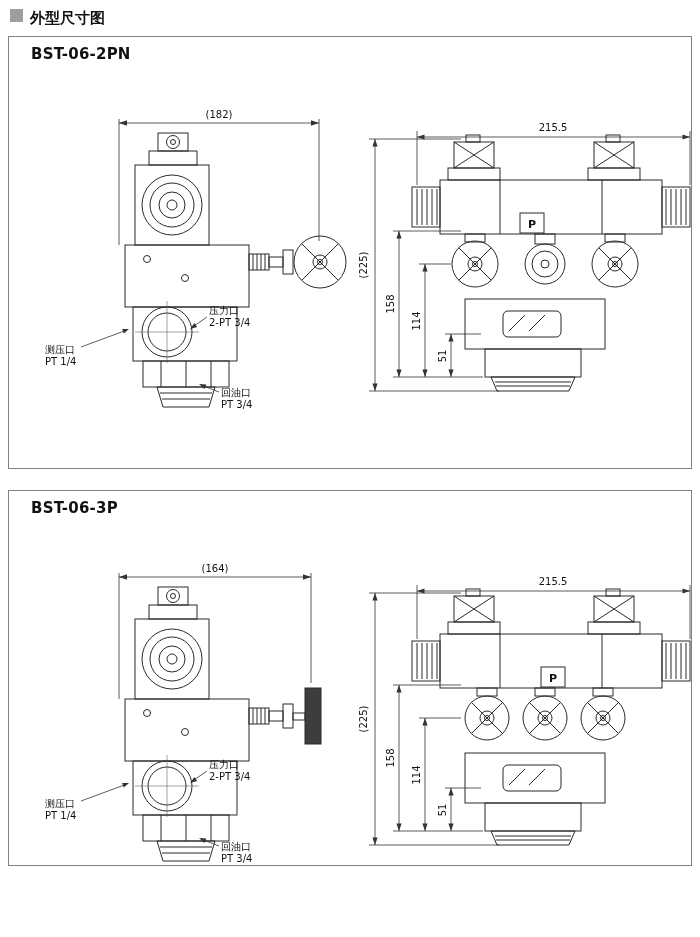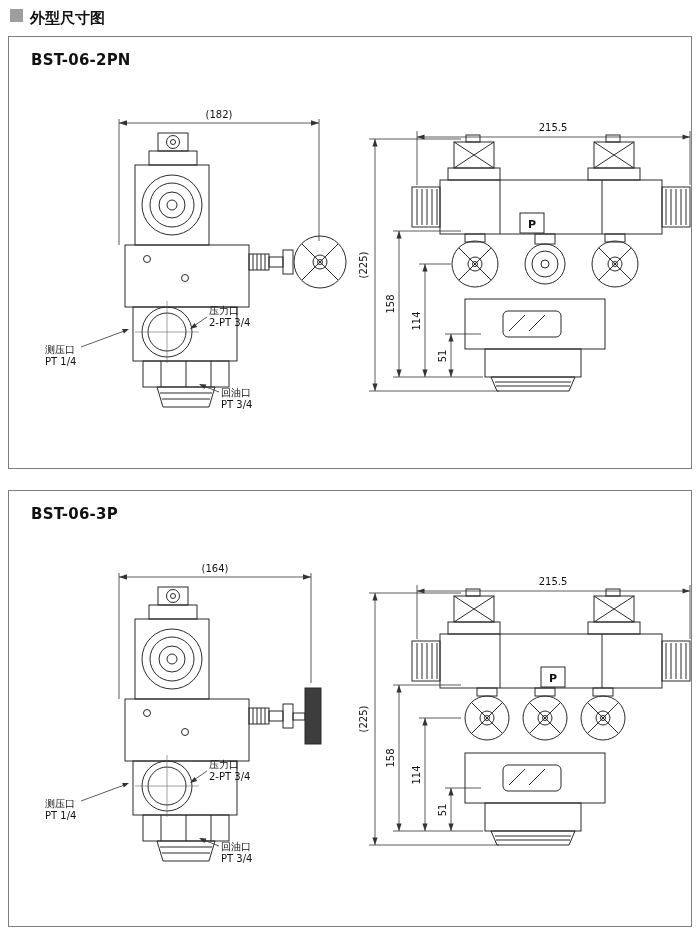--- a/index.html
+++ b/index.html
@@ -6,22 +6,22 @@
   html, body {
     margin: 0; padding: 0;
     width: 700px; min-height: 937px;
     background: #fff; color: #111;
     font-family: "DejaVu Sans", "Liberation Sans", sans-serif;
   }
   .page-header { display: flex; gap: 7px; padding: 9px 0 4px 10px; }
   .bullet { width: 13px; height: 13px; background: #9e9e9e; display: inline-block; }
   .page-header h1 { font-size: 15px; margin: 0; font-weight: bold; }
   .panel { position: relative; border: 1px solid #7f7f7f; margin: 4px 8px 0 8px; height: 433px; background: #fff; }
-  .panel.second { margin-top: 21px; height: 437px; }
-  .model-title { position: absolute; top: 14px; left: 22px; margin: 0; font-size: 15px; font-weight: bold; letter-spacing: .2px; }
+  .panel.second { margin-top: 21px; height: 376px; }
+  .model-title { position: absolute; top: 8px; left: 22px; margin: 0; font-size: 15px; font-weight: bold; letter-spacing: .2px; }
   svg.side-view  { position: absolute; left: 30px;  top: 58px; }
   svg.front-view { position: absolute; left: 348px; top: 70px; }
   svg .ln   { stroke: #2a2a2a; stroke-width: 1; fill: none; }
   svg .thin { stroke: #666; stroke-width: .6; fill: none; }
   svg .dim  { stroke: #333; stroke-width: .8; fill: none; }
   svg .arr  { fill: #333; stroke: none; }
   svg .fill-dark { fill: #3d3d3d; stroke: #2a2a2a; }
   svg text { font-family: "DejaVu Sans", "Liberation Sans", sans-serif; fill: #111; stroke: none; }
   svg .dimtext { font-size: 10px; }
   svg .lbl { font-size: 10px; }

